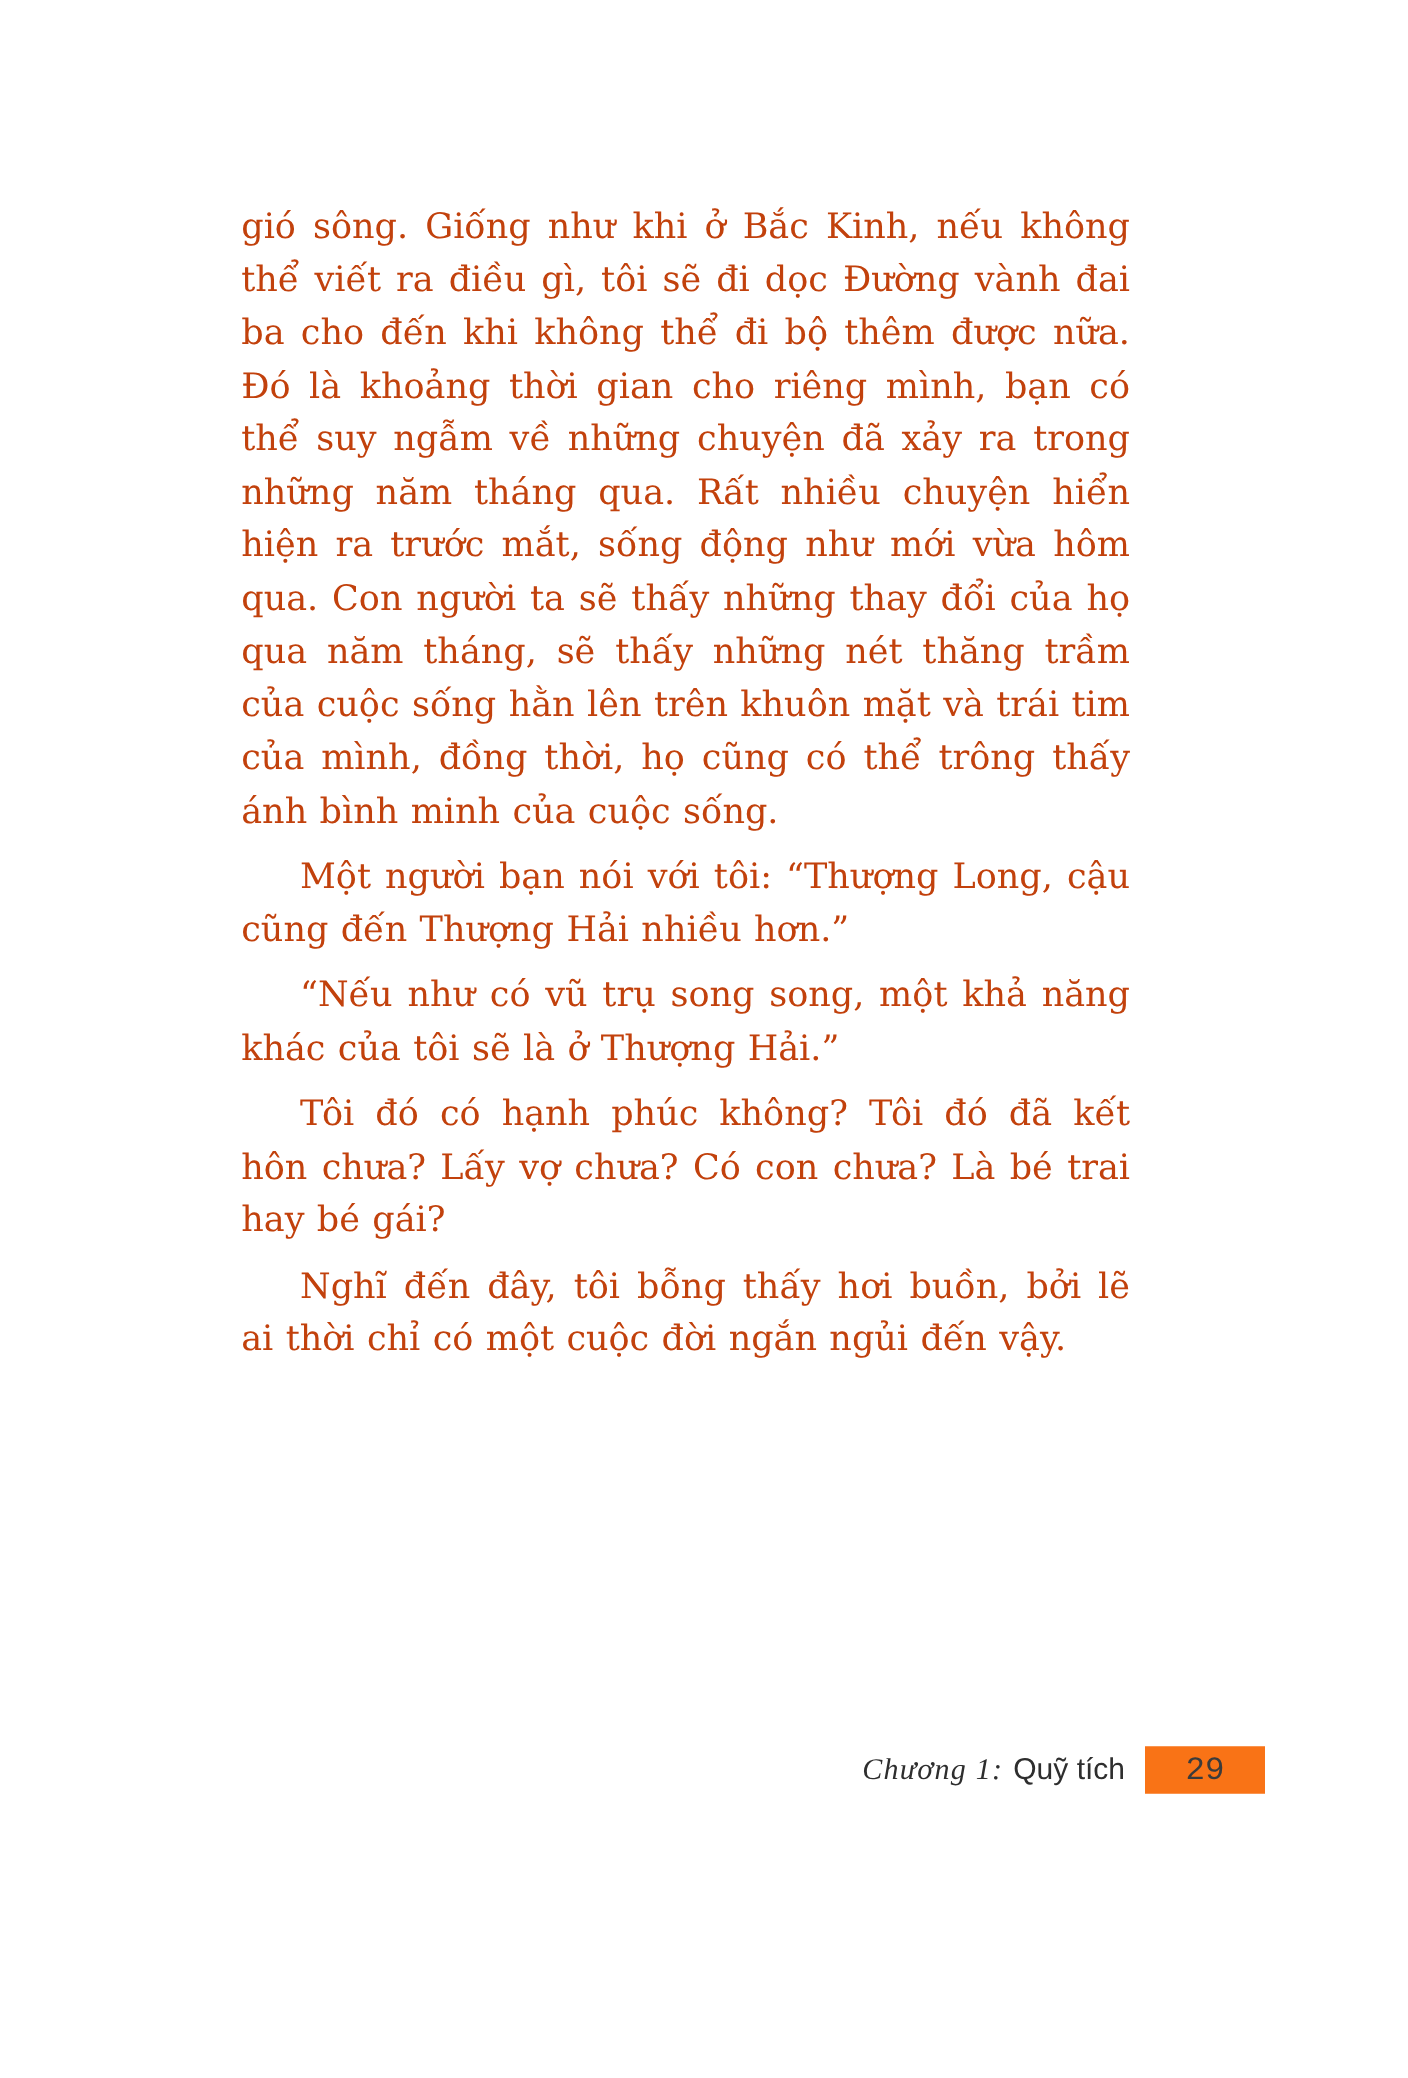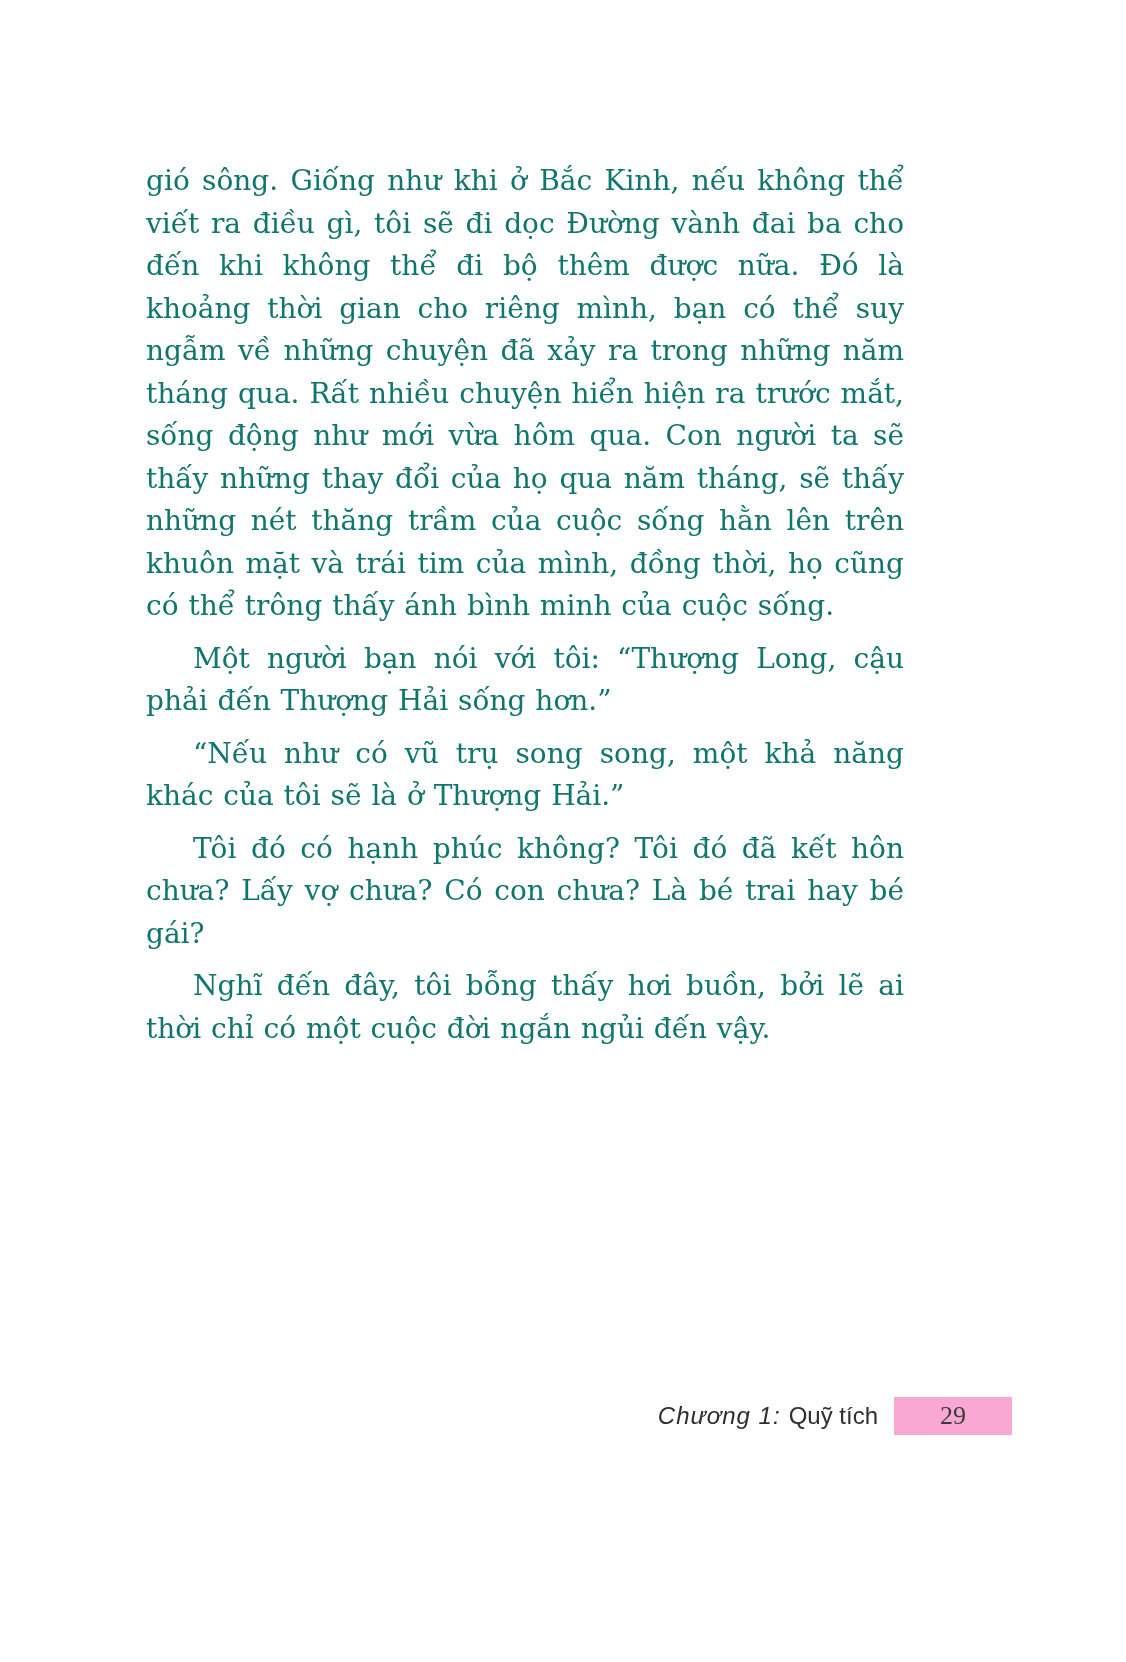--- a/index.html
+++ b/index.html
@@ -21,22 +21,23 @@
     position: absolute;
     left: 146px;
     top: 160px;
     width: 758px;
   }
   .para {
     font-size: 28px;
     line-height: 42.5px;
     text-align: justify;
     margin-bottom: 10px;
-    color: #0f766e;
+    color: #c2410c;
     word-spacing: 1px;
+    margin-left: 47px;
   }
   .para.indent {
     text-indent: 47px;
   }
   .page-footer {
     position: absolute;
     top: 1396px;
     left: 0;
     right: 114px;
     height: 40px;
@@ -50,45 +51,46 @@
     display: inline-flex;
     align-items: baseline;
     gap: 8px;
     font-size: 24px;
     color: #2e2e2e;
     white-space: nowrap;
   }
   .chapter-label {
     font-style: italic;
     letter-spacing: 1px;
+    font-family: Liberation Serif, serif;
   }
   .chapter-title {
     font-style: normal;
   }
   .page-number-box {
-    width: 118px;
+    width: 96px;
     height: 38px;
-    background: #f9a8d4;
+    background: #f97316;
     display: inline-flex;
     align-items: center;
     justify-content: center;
     font-size: 26px;
     font-weight: 500;
     color: #3b3b3b;
-    font-family: Liberation Serif, serif;
+    font-family: Liberation Mono, monospace;
   }
 </style>
 </head>
 <body>
 
 <div class="book-page">
 
   <div class="text-block" id="paragraphs">
       <p class="para">gió sông. Giống như khi ở Bắc Kinh, nếu không thể viết ra điều gì, tôi sẽ đi dọc Đường vành đai ba cho đến khi không thể đi bộ thêm được nữa. Đó là khoảng thời gian cho riêng mình, bạn có thể suy ngẫm về những chuyện đã xảy ra trong những năm tháng qua. Rất nhiều chuyện hiển hiện ra trước mắt, sống động như mới vừa hôm qua. Con người ta sẽ thấy những thay đổi của họ qua năm tháng, sẽ thấy những nét thăng trầm của cuộc sống hằn lên trên khuôn mặt và trái tim của mình, đồng thời, họ cũng có thể trông thấy ánh bình minh của cuộc sống.</p>
-      <p class="para indent">Một người bạn nói với tôi: “Thượng Long, cậu phải đến Thượng Hải sống hơn.”</p>
+      <p class="para indent">Một người bạn nói với tôi: “Thượng Long, cậu cũng đến Thượng Hải nhiều hơn.”</p>
       <p class="para indent">“Nếu như có vũ trụ song song, một khả năng khác của tôi sẽ là ở Thượng Hải.”</p>
       <p class="para indent">Tôi đó có hạnh phúc không? Tôi đó đã kết hôn chưa? Lấy vợ chưa? Có con chưa? Là bé trai hay bé gái?</p>
       <p class="para indent">Nghĩ đến đây, tôi bỗng thấy hơi buồn, bởi lẽ ai thời chỉ có một cuộc đời ngắn ngủi đến vậy.</p>
     </div>
 
   <div class="page-footer">
     <span class="footer-chapter">
       <span class="chapter-label">Chương 1:</span>
       <span class="chapter-title">Quỹ tích</span>
     </span>

